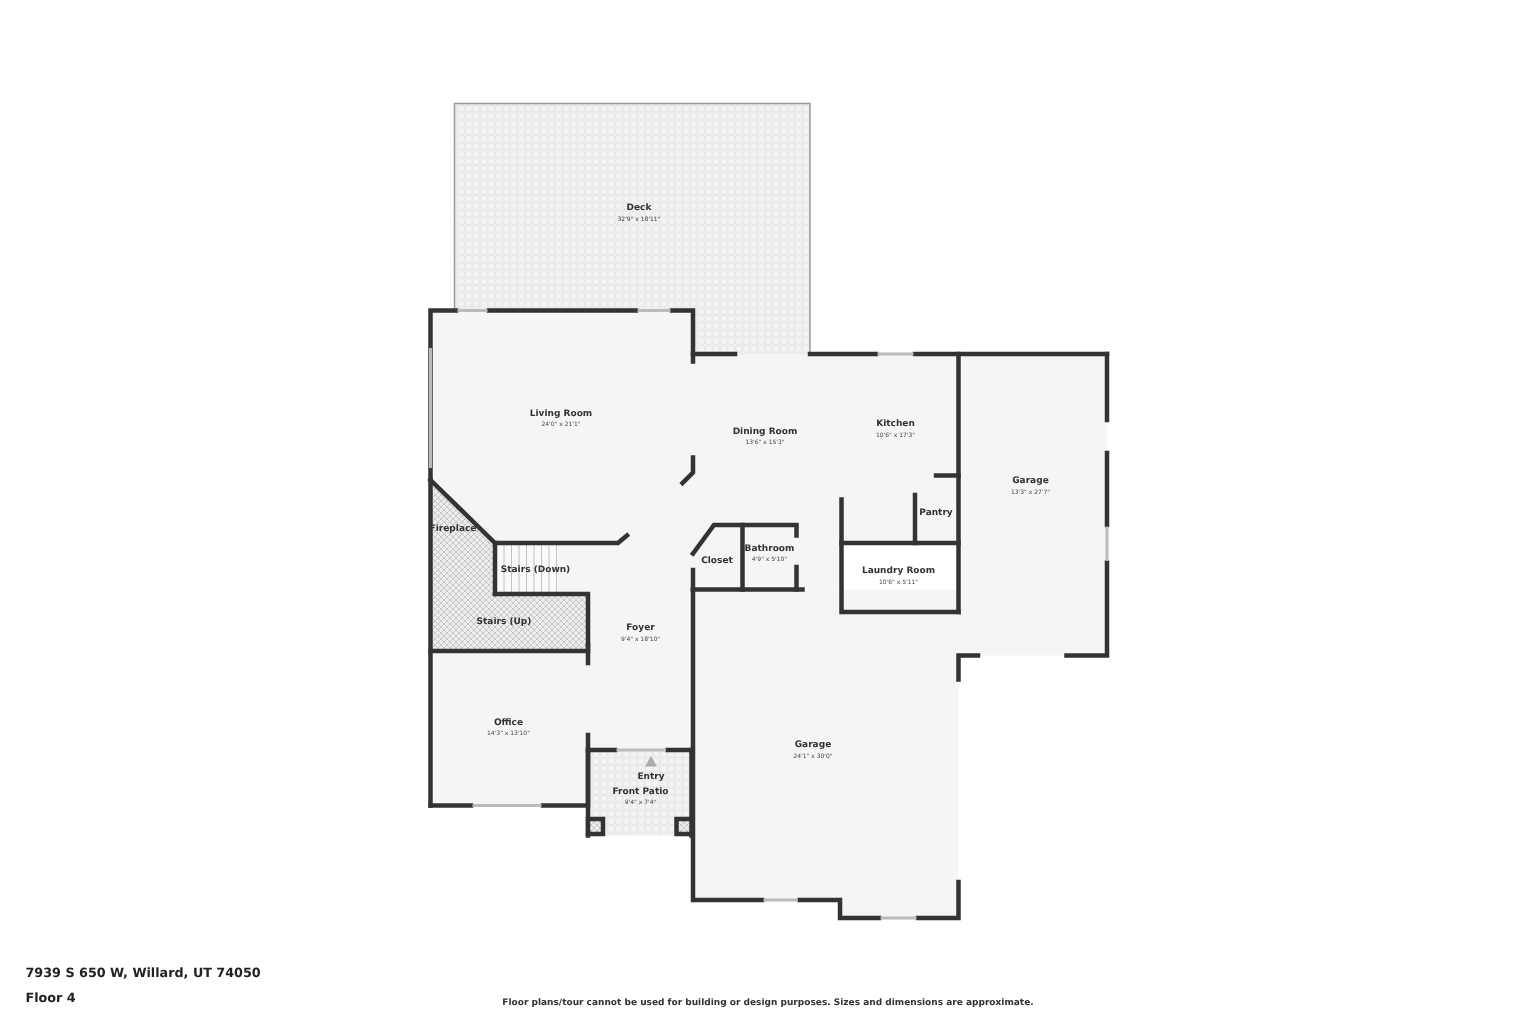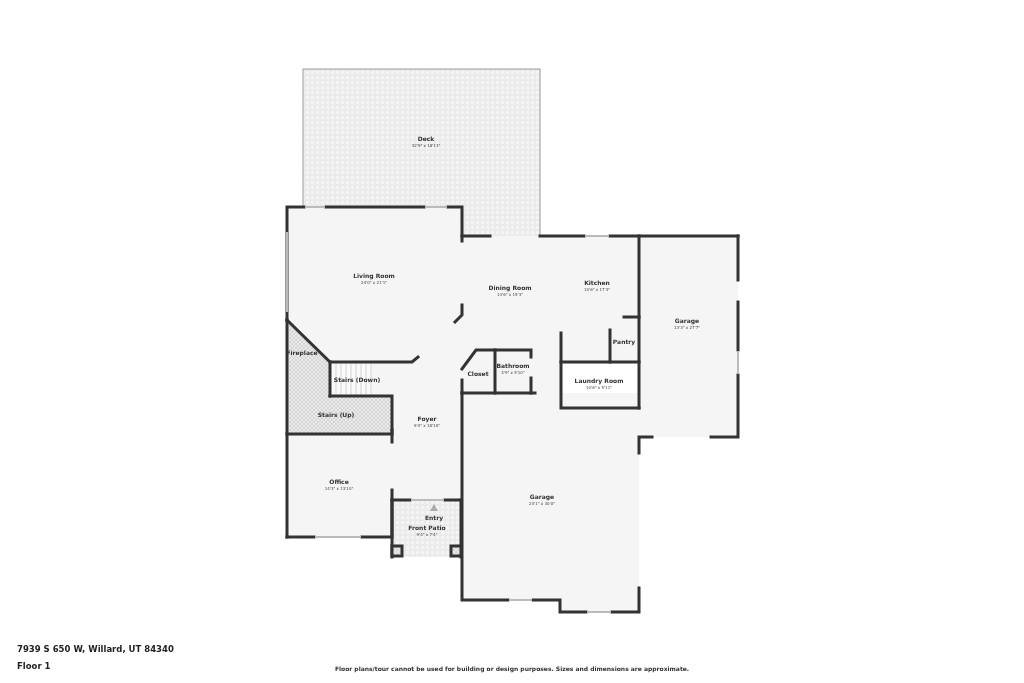--- a/index.html
+++ b/index.html
@@ -177,15 +177,15 @@
 </div>
 <div class="room-label" style="left:427px;top:531px;">
   <span class="room-name">Front Patio</span>
   <span class="room-dim">9'4" x 7'4"</span>
 </div>
 <div class="room-label" style="left:542px;top:500px;">
   <span class="room-name">Garage</span>
   <span class="room-dim">24'1" x 30'0"</span>
 </div>
 
-<div class="footer-address">7939 S 650 W, Willard, UT 84340</div>
-<div class="footer-floor">Floor 1</div>
+<div class="footer-address">7939 S 650 W, Willard, UT 74050</div>
+<div class="footer-floor">Floor 4</div>
 <div class="footer-disclaimer">Floor plans/tour cannot be used for building or design purposes. Sizes and dimensions are approximate.</div>
 
 </body></html>

